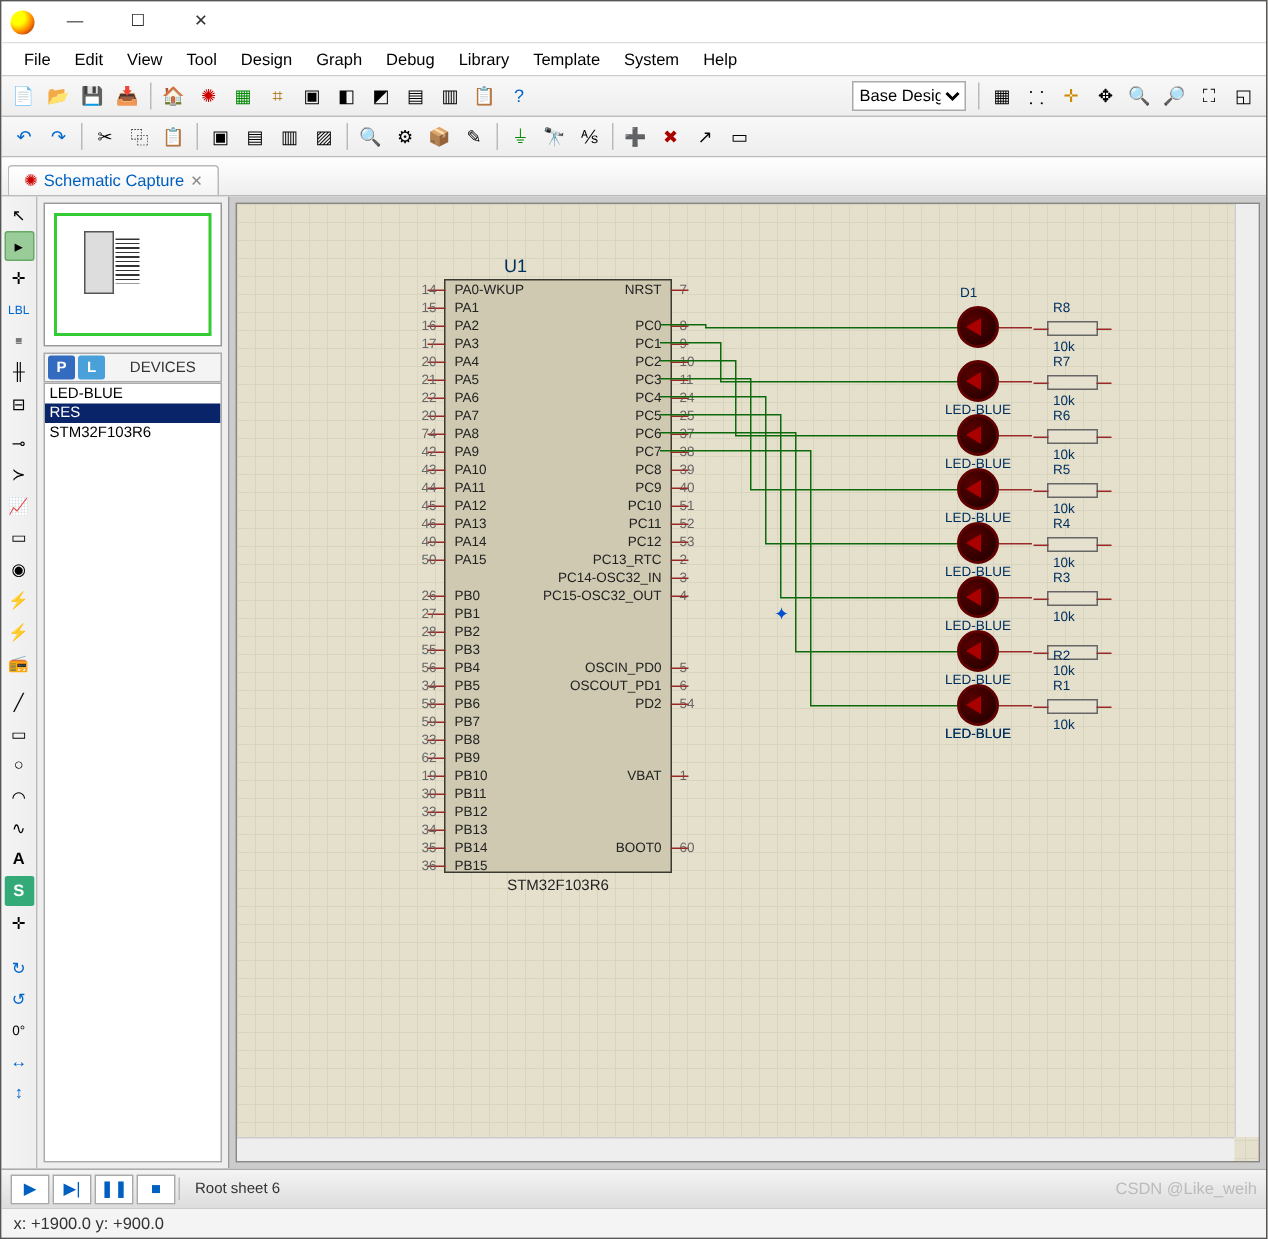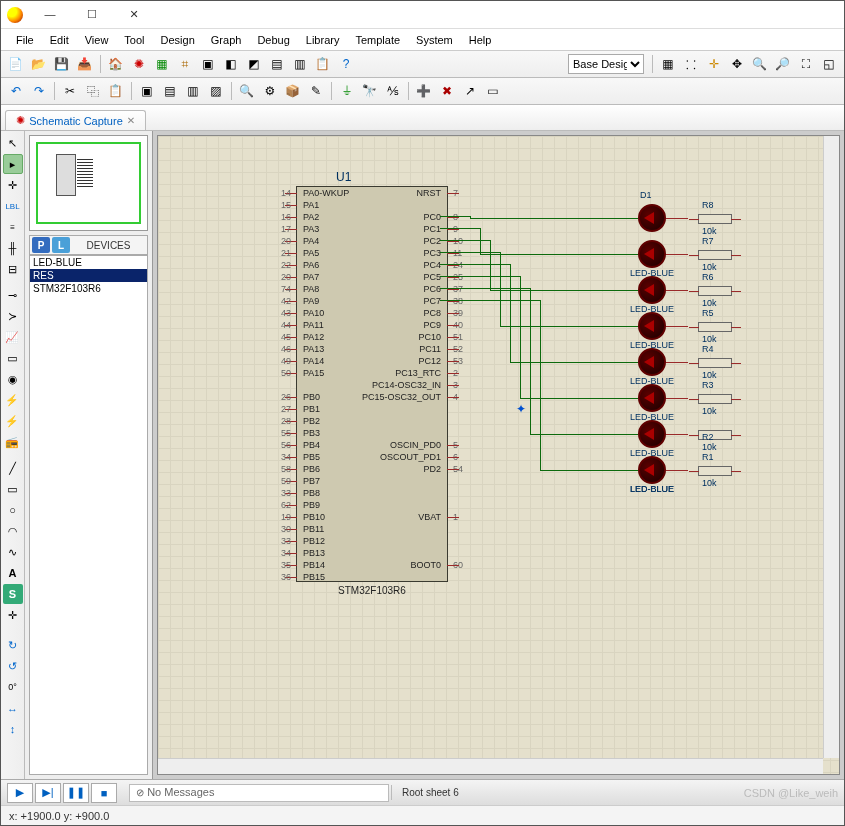--- a/index.html
+++ b/index.html
@@ -610,21 +610,20 @@
     <div class="scrollbar-v"></div>
     <div class="scrollbar-h"></div>
   </div>
 </div>
 
 <div class="simbar">
   <div class="simbtn">▶</div>
   <div class="simbtn">▶|</div>
   <div class="simbtn">❚❚</div>
   <div class="simbtn">■</div>
-  <div class="msg">⊘ <span>No Messages</span></div>
   <div class="sheet">Root sheet 6</div>
   <div style="flex:1"></div>
   <div class="watermark">CSDN @Like_weih</div>
 </div>
 
 <div class="statusbar">
   <span>x:   +1900.0  y:     +900.0</span>
 </div>
 
 </body></html>

